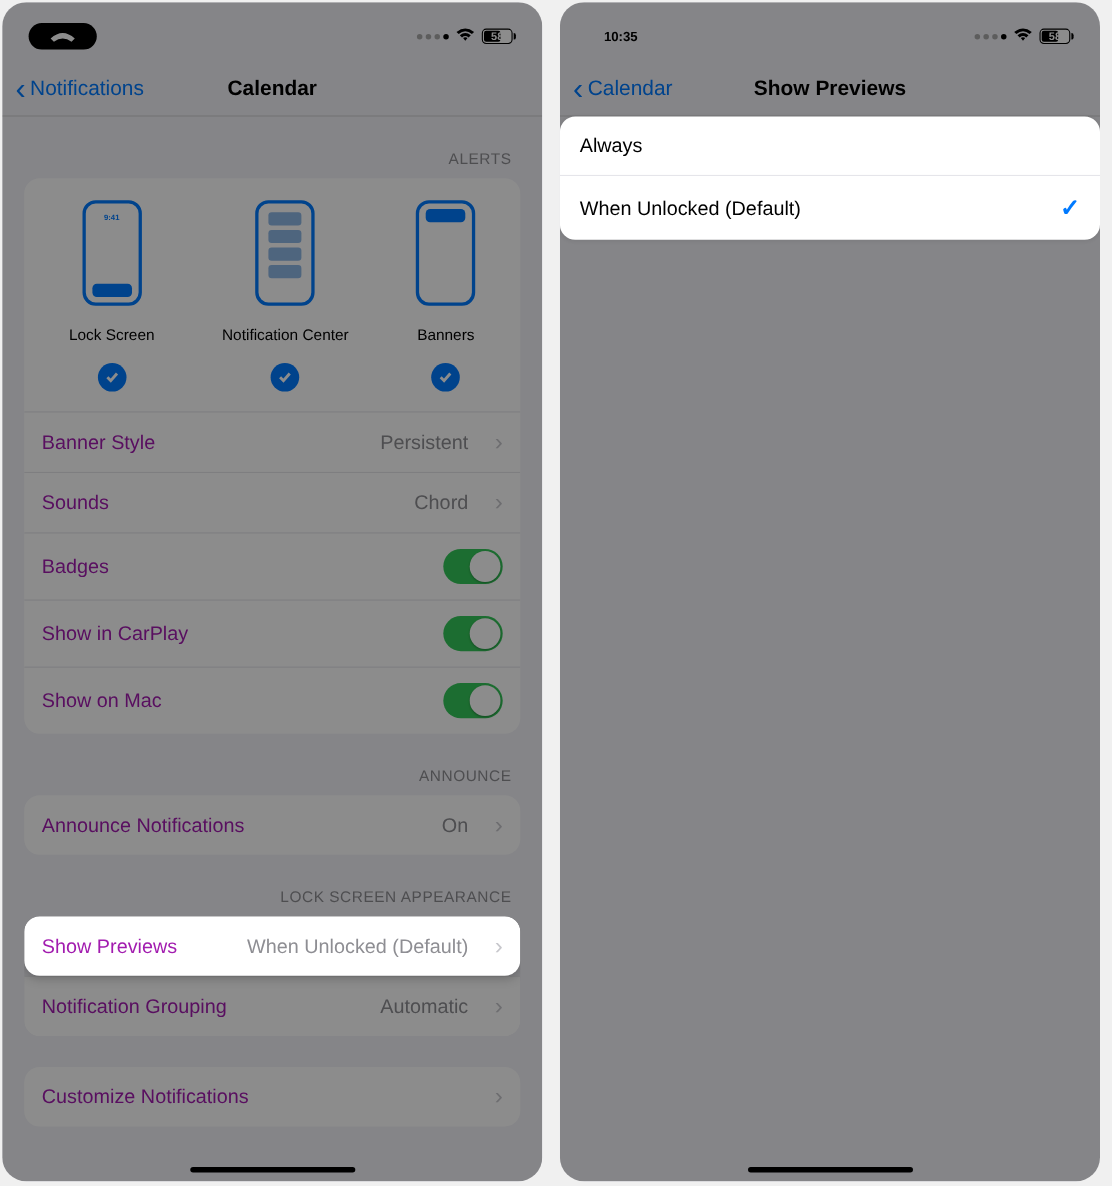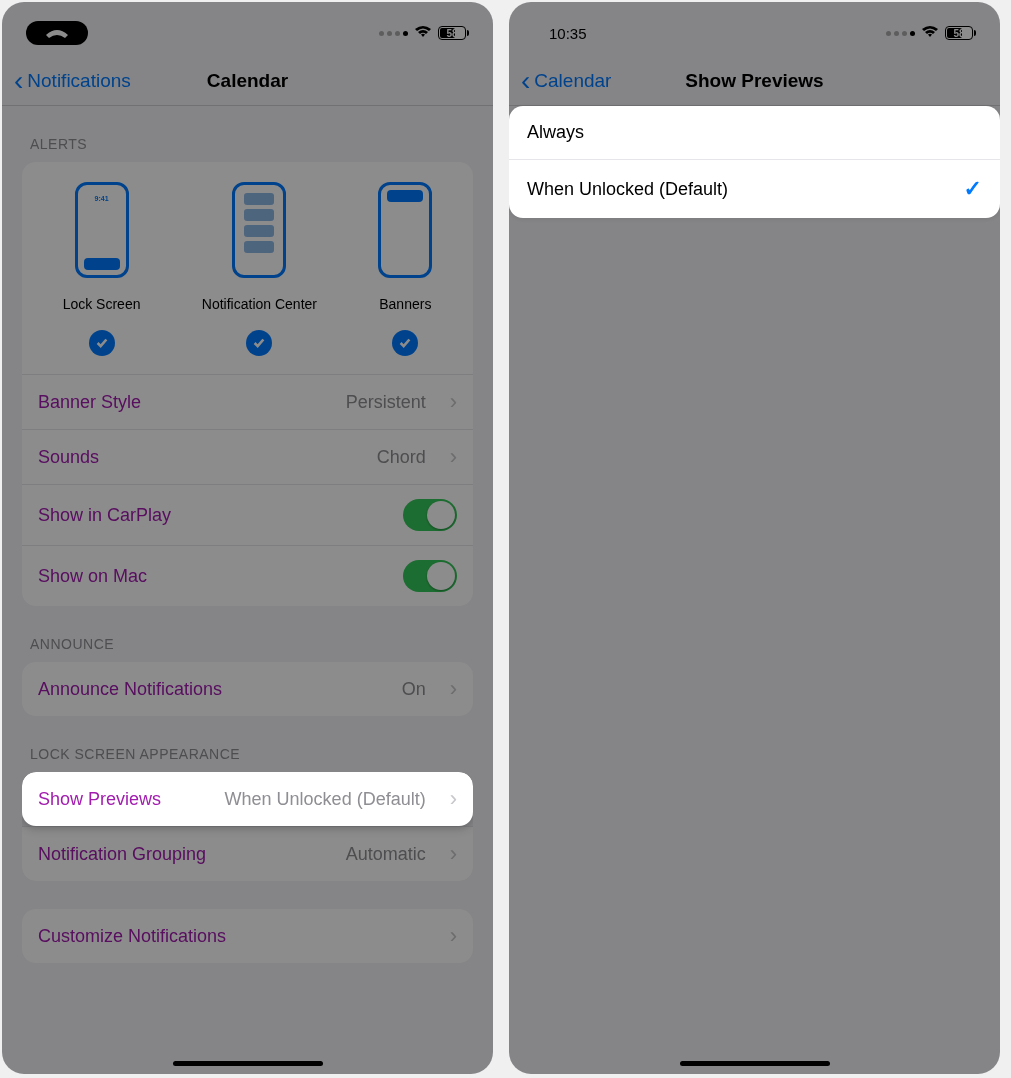--- a/index.html
+++ b/index.html
@@ -157,21 +157,21 @@
     position:absolute; bottom:8px; left:50%; transform:translateX(-50%);
     width:150px; height:5px; background:#000; border-radius:3px; z-index:6;
   }
 
   
   .phone.right { background:#f2f2f7; }
   .phone.right .dim-overlay { z-index:3; }
   .phone.right .status-bar, .phone.right .nav-bar { position:relative; z-index:1; }
 
   
-  .phone.left .content { position:relative; }
+  .phone.left .content { position:relative;text-align:right; }
   .phone.left .group { position:relative; }
 </style>
 </head>
 <body>
 
 <div class="phone left">
   <div class="status-bar">
     <div class="status-left">
       <div class="call-pill">
         <svg width="26" height="12" viewBox="0 0 26 12">
@@ -260,20 +260,24 @@
           </span>
       </div>
       <div class="row">
         <span class="row-label">Sounds</span>
         <span class="row-value">
             <span>Chord</span>
             <span class="chevron">›</span>
           </span>
       </div>
       <div class="row">
+        <span class="row-label">Badges</span>
+        <div class="toggle"></div>
+      </div>
+      <div class="row">
         <span class="row-label">Show in CarPlay</span>
         <div class="toggle"></div>
       </div>
       <div class="row">
         <span class="row-label">Show on Mac</span>
         <div class="toggle"></div>
       </div>
     </div>
 
     <div class="section-header">ANNOUNCE</div>
@@ -316,21 +320,21 @@
     </div>
   </div>
 
   <div class="dim-overlay"></div>
   <div class="home-indicator"></div>
 </div>
 
 <div class="phone right">
   <div class="status-bar">
     <div class="status-left">
-      <span style="font-weight:400; font-size:15px; padding-left:16px;">10:35</span>
+      <span style="font-weight:700; font-size:12px; padding-left:16px;">10:35</span>
     </div>
     <div class="status-right">
       <div class="signal-dots">
           <span></span>
           <span></span>
           <span></span>
           <span class="on"></span>
         </div>
       <span class="wifi">
         <svg width="18" height="14" viewBox="0 0 18 14">

